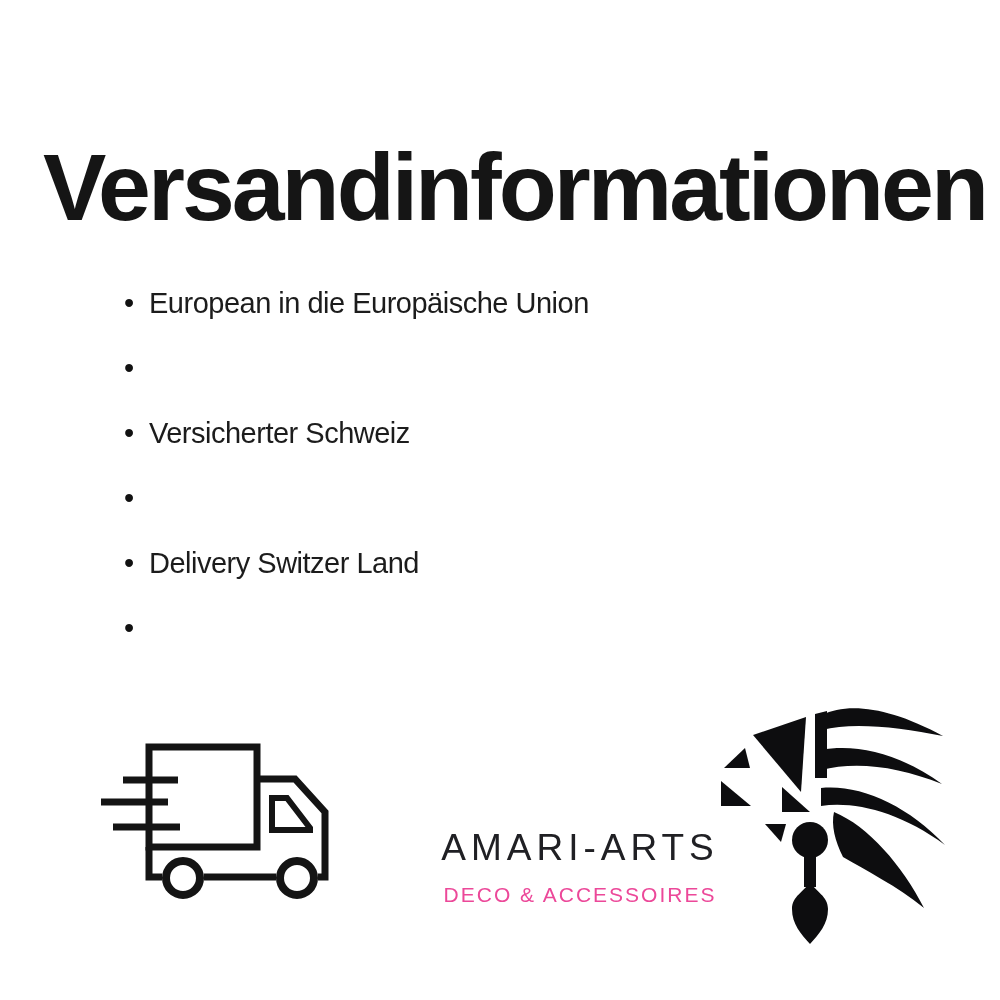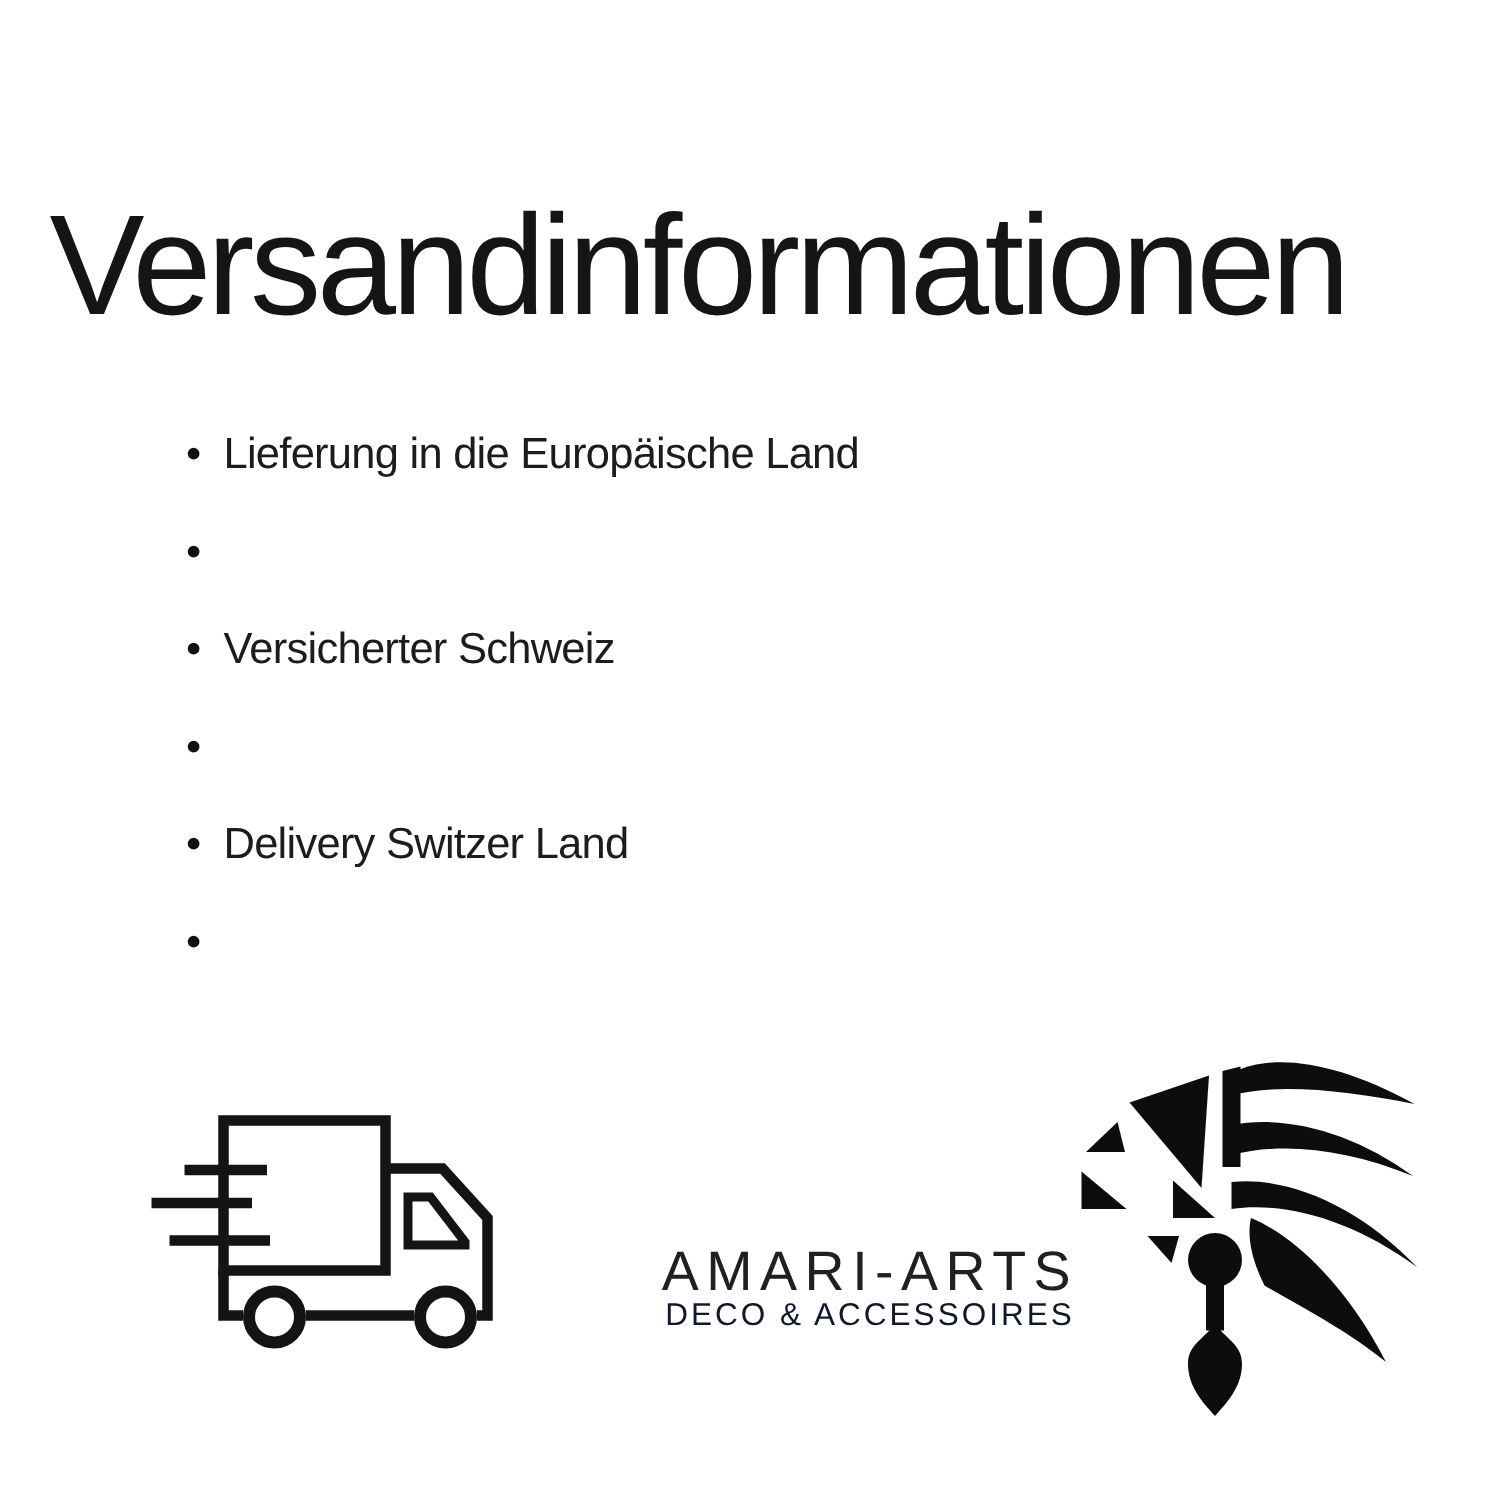--- a/index.html
+++ b/index.html
@@ -1,58 +1,58 @@
 <!DOCTYPE html>
 <html><head>
 <meta charset="utf-8">
 <style>
   html,body{margin:0;padding:0;background:#ffffff;}
   .canvas{
     position:relative;width:1000px;height:1000px;background:#ffffff;
     font-family:"Liberation Sans",sans-serif;color:#191919;overflow:hidden;
   }
   .title{
-    position:absolute;left:33px;top:130px;margin:0;
-    font-size:95px;font-weight:400;line-height:95px;letter-spacing:-3px;
+    position:absolute;left:33px;top:130px;margin:10px;
+    font-size:95px;font-weight:700;line-height:95px;letter-spacing:-3px;
     white-space:nowrap;color:#151515;
   }
   .ship-list{
     position:absolute;left:124px;top:288px;margin:0;padding:0;list-style:none;
   }
   .ship-list li{
     display:flex;align-items:baseline;
     font-size:29px;line-height:30px;letter-spacing:-0.5px;
     margin-bottom:35px;color:#1c1c1c;white-space:nowrap;
   }
   .bullet{flex:0 0 25px;width:25px;font-size:29px;color:#111111;}
   .truck-icon{position:absolute;left:90px;top:735px;}
   .brand{
     position:absolute;left:420px;top:829px;width:320px;text-align:center;
   }
   .brand-name{
     font-size:37px;line-height:37px;letter-spacing:5px;
     color:#202024;white-space:nowrap;
   }
   .brand-tagline{
-    margin-top:0;font-size:21px;line-height:21px;letter-spacing:2px;
-    color:#0f172a;white-space:nowrap;
+    margin-top:18px;font-size:21px;line-height:21px;letter-spacing:2px;
+    color:#ec4899;white-space:nowrap;
   }
   .brand-logo{position:absolute;left:700px;top:695px;}
 </style>
 </head>
 <body>
 
 <main class="canvas">
 
   <h1 class="title">Versandinformationen</h1>
 
   <ul class="ship-list">
     <li>
       <span class="bullet">•</span>
-      <span>Lieferung in die Europäische Land</span>
+      <span>European in die Europäische Union</span>
     </li>
     <li>
       <span class="bullet">•</span>
     </li>
     <li>
       <span class="bullet">•</span>
       <span>Versicherter Schweiz</span>
     </li>
     <li>
       <span class="bullet">•</span>

